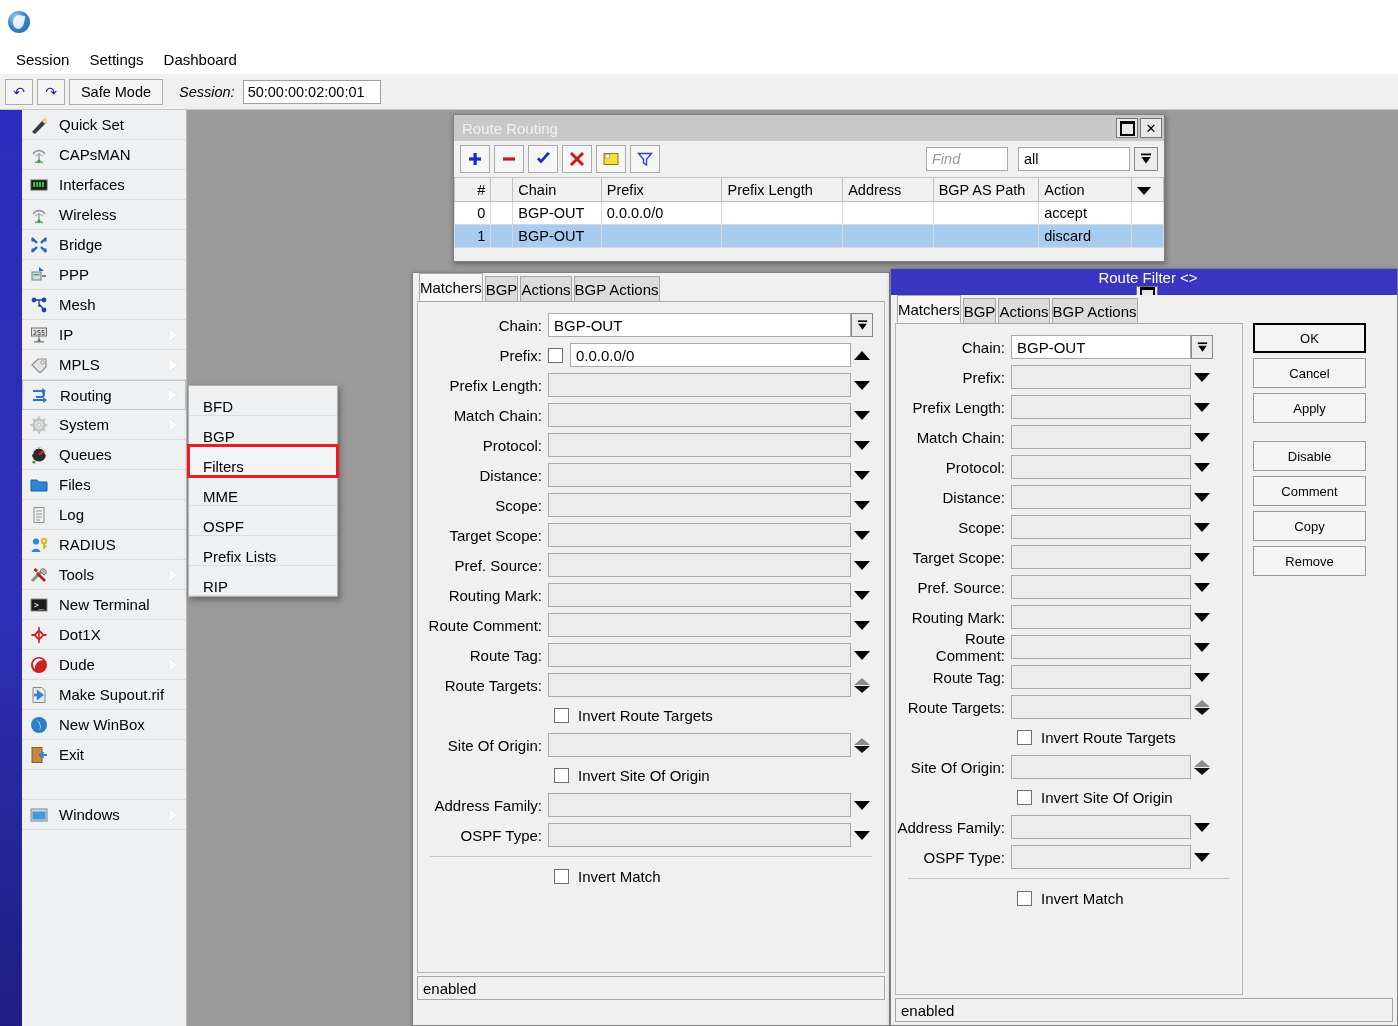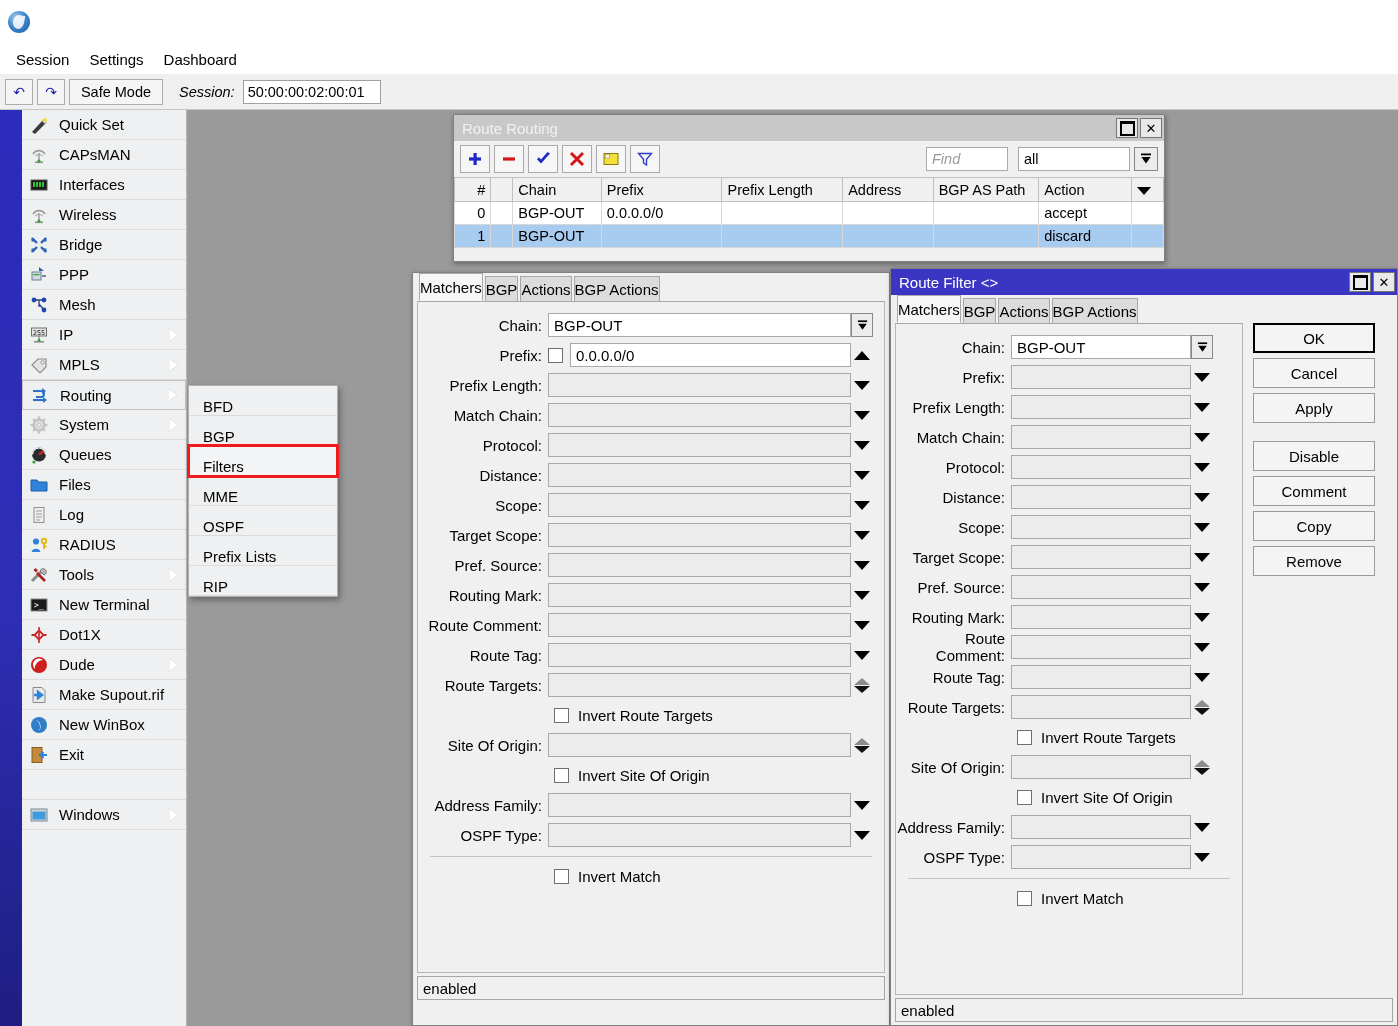--- a/index.html
+++ b/index.html
@@ -146,21 +146,21 @@
     background: #f0f0f0;
     border: 1px solid #808080;
     box-shadow: 1px 2px 5px rgba(0,0,0,.35);
   }
   .wb-title {
     height: 26px; display: flex; align-items: center;
     padding-left: 8px; font-size: 15px;
     user-select: none;
   }
   .wb-title.inactive { background: #c8c8c8; color: #f2f2f2; }
-  .wb-title.active   { background: #3b35c4; color: #ffffff; }
+  .wb-title.active   { background: #3b35c4; color: #ffffff; flex-direction: column; }
   .wb-title .spacer { flex: 1; }
   .wb-btn {
     width: 22px; height: 20px; margin-right: 2px;
     border: 1px solid #777; background: #e9e9e9;
     display: flex; align-items: center; justify-content: center;
     font-size: 13px; color: #000; cursor: pointer;
   }
   .wb-btn.restore::after {
     content: ""; width: 11px; height: 10px; border: 2px solid #000; border-top-width: 3px;
   }
@@ -246,23 +246,23 @@
 
   .statusbar {
     border: 1px solid #a6a6a6; background: #f0f0f0;
     height: 24px; display: flex; align-items: center; padding-left: 5px;
     font-size: 15px; margin-top: 3px;
   }
 
   
   .btncol { display: flex; flex-direction: column; gap: 5px; padding-top: 2px; }
   .dlgbtn {
-    width: 122px; height: 30px; background: #f4f4f4; border: 1px solid #9a9a9a;
+    width: 113px; height: 30px; background: #f4f4f4; border: 1px solid #9a9a9a;
     display: flex; align-items: center; justify-content: center;
-    font-size: 15px; cursor: pointer;
+    font-size: 13px; cursor: pointer;
   }
   .dlgbtn.default { border: 2px solid #000; }
   .btncol .gap { height: 8px; }
 </style>
 </head>
 <body>
 
 <div id="app-titlebar">
   <span class="winbox-logo"></span>
 </div>

